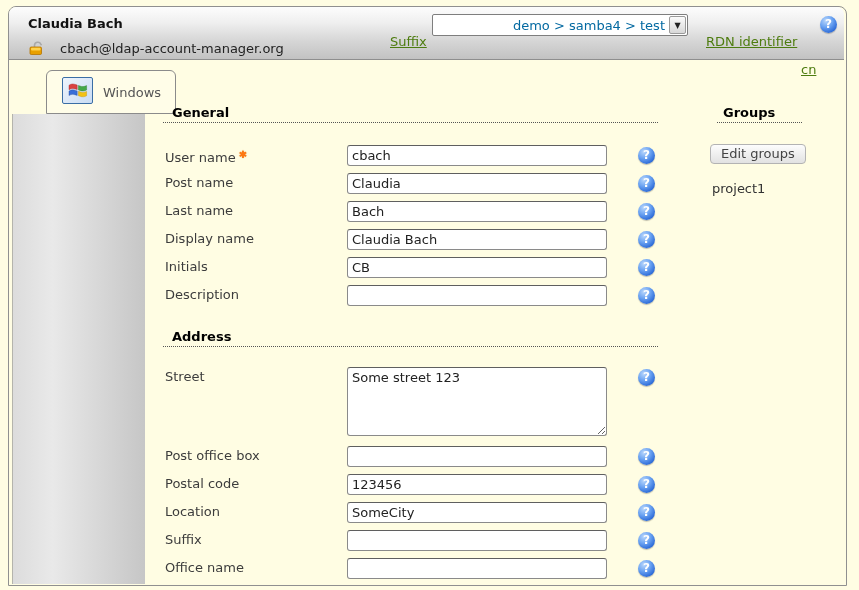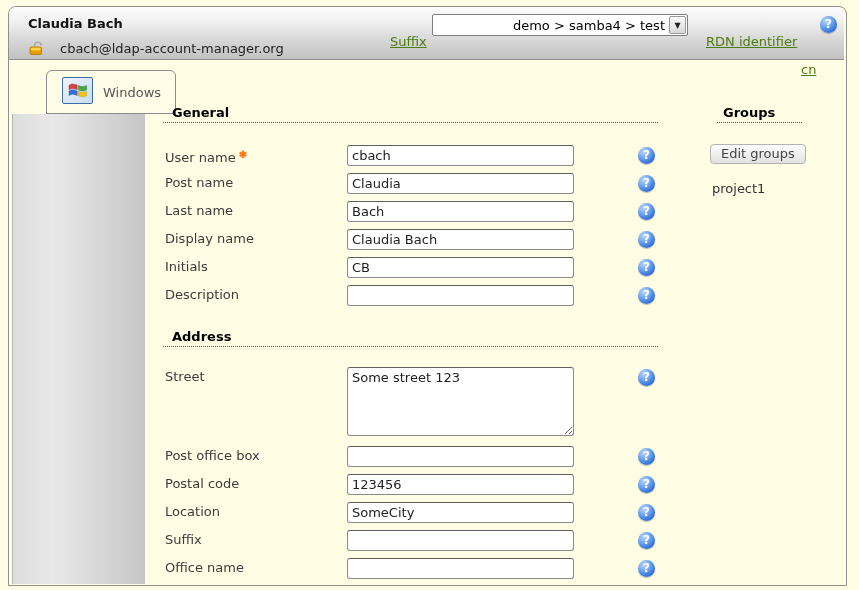--- a/index.html
+++ b/index.html
@@ -29,21 +29,21 @@
   .title{left:28px;top:16px;font-weight:bold;color:#111;}
   .dn-line{left:60px;top:41px;color:#222;}
   .hdr-label{top:34px;color:#4d7c0f;text-decoration:underline;}
 
   
   .select{
     left:432px;top:14px;width:256px;height:22px;
     background:#fff;border:1px solid #7e7e7e;border-radius:2px;
     box-sizing:border-box;display:flex;align-items:center;
   }
-  .select-text{flex:1;text-align:right;padding-right:4px;color:#000000;white-space:nowrap;overflow:hidden;}
+  .select-text{flex:1;text-align:right;padding-right:4px;color:#0369a1;white-space:nowrap;overflow:hidden;}
   .select-arrow{
     width:17px;height:18px;margin-right:1px;flex:0 0 auto;
     background:linear-gradient(#fbfbfb,#d8d8d8);
     border:1px solid #9a9a9a;border-radius:2px;
     font-size:8px;line-height:18px;text-align:center;color:#222;box-sizing:border-box;
   }
 
   
   .help{
     width:17px;height:17px;border-radius:50%;
@@ -81,21 +81,21 @@
   .sect{
     height:17px;border-bottom:1px dotted #555;
     font-weight:bold;color:#000;
   }
   .sect span{padding-left:9px;}
 
   
   .frow{left:165px;width:530px;height:22px;}
   .flabel{position:absolute;left:0;top:0;line-height:20px;color:#3c3c3c;white-space:nowrap;}
   .fin{
-    position:absolute;left:182px;top:0;width:227px;height:21px;
+    position:absolute;left:182px;top:0;width:260px;height:21px;
     box-sizing:border-box;
     border:1px solid #8a8a8a;border-top-color:#5f5f5f;border-radius:3px;
     background:#fff;color:#222;font:13px "DejaVu Sans","Liberation Sans",sans-serif;
     padding:1px 4px;
   }
   textarea.fin{height:69px;resize:both;padding-top:2px;}
   .frow .help{position:absolute;left:473px;top:2px;}
   .req{color:#ff7711;font-size:10px;vertical-align:4px;margin-left:3px;text-shadow:0 0 1px #d96a00;}
 
   

